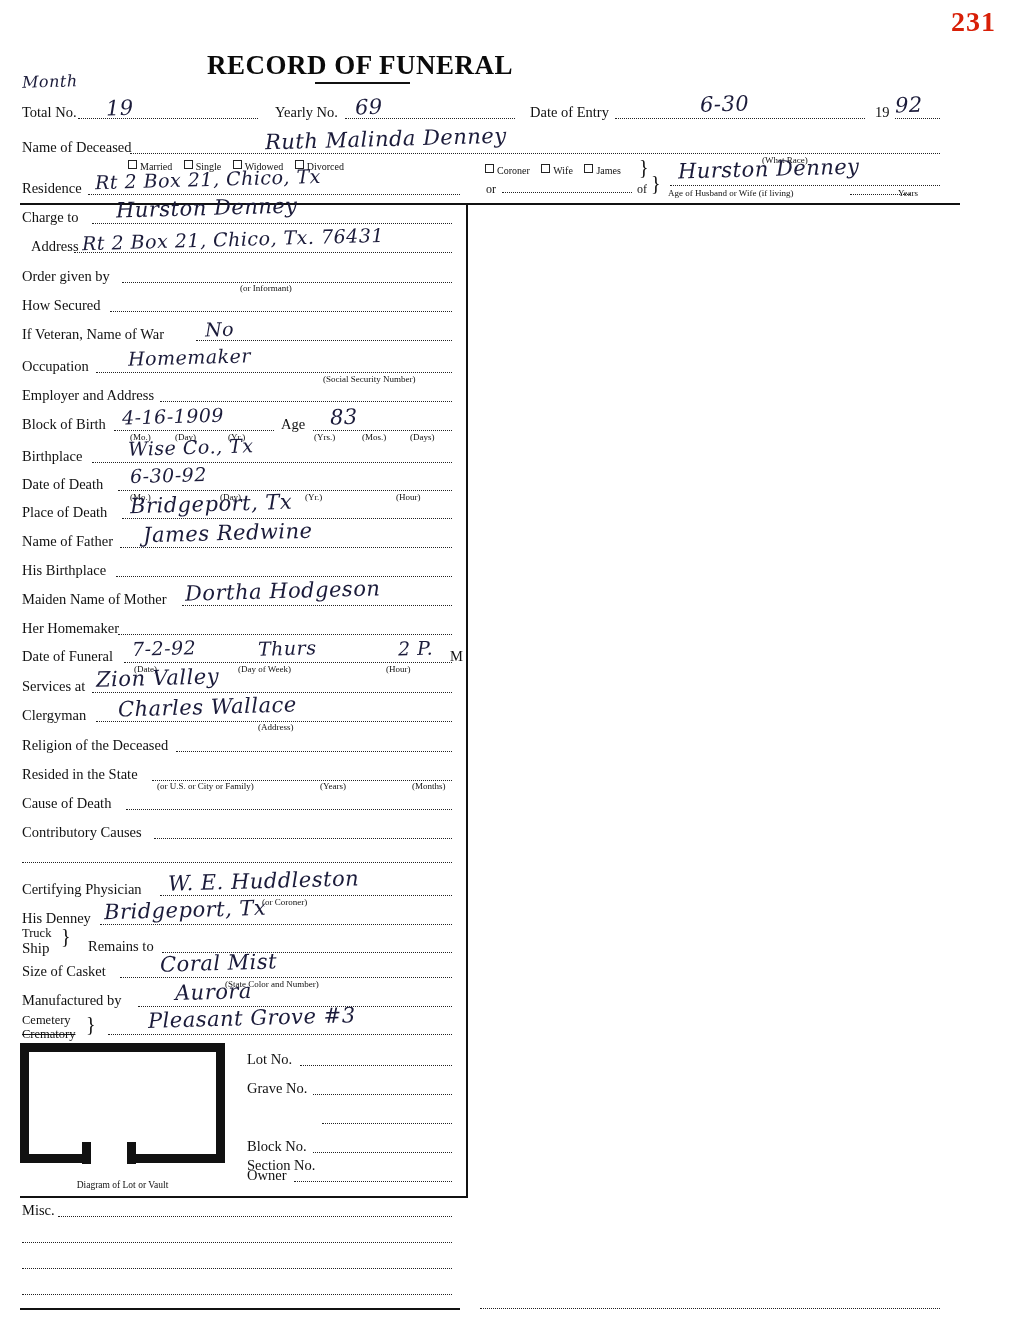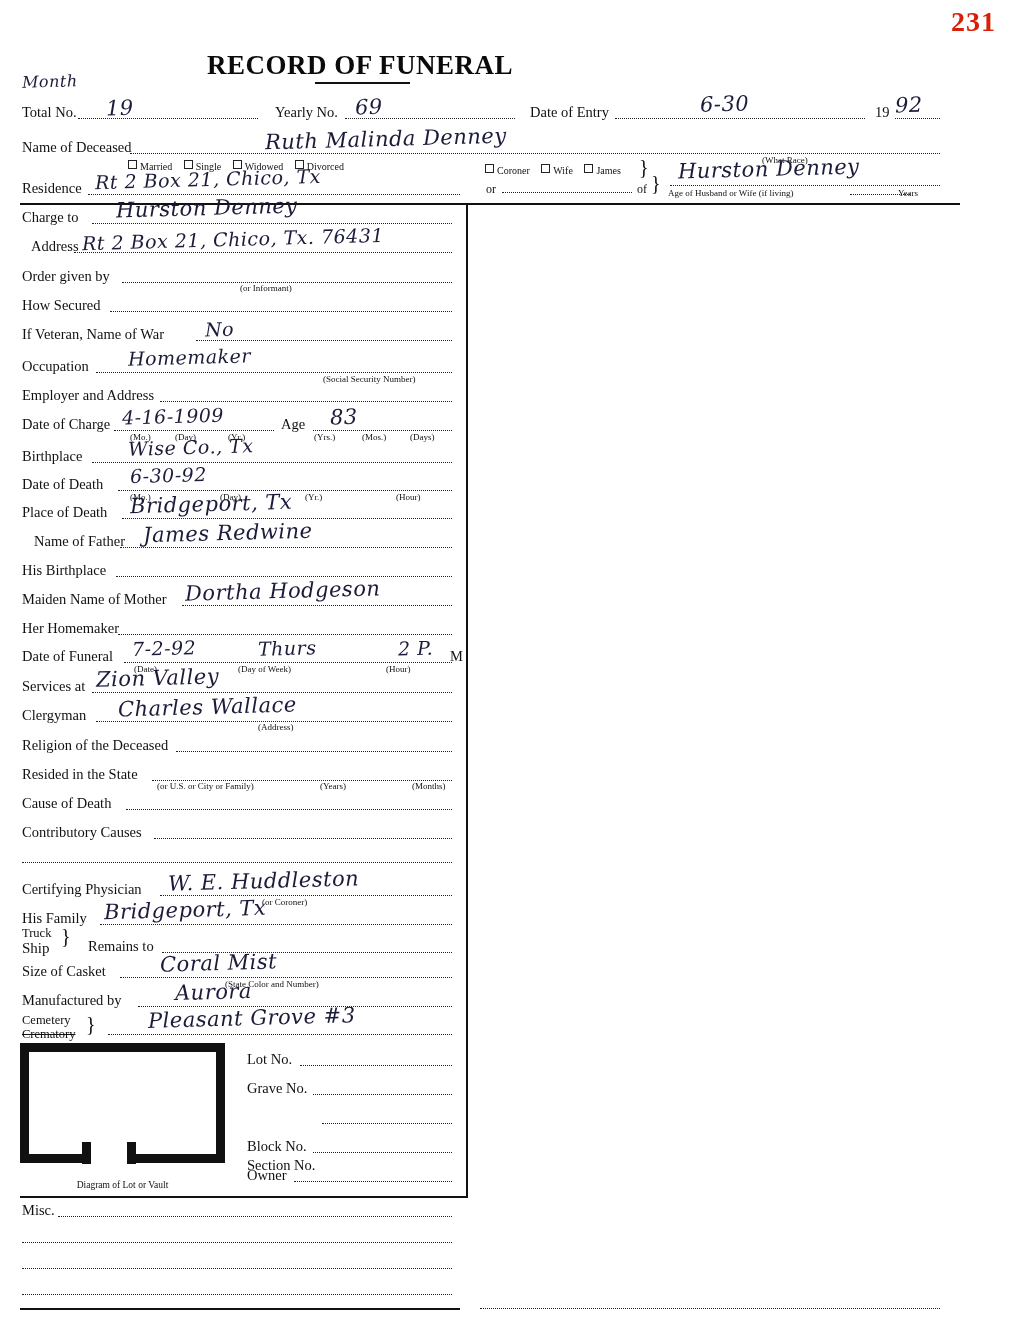--- a/index.html
+++ b/index.html
@@ -253,21 +253,21 @@
   <div class="hwa" style="left:205px; top:318px;"><span class="hw">No</span></div>
 
   <div class="lbl" style="left:22px; top:358px;">Occupation</div>
   <div class="dots" style="left:96px; top:372px; width:356px;"></div>
   <div class="hwa" style="left:128px; top:346px;"><span class="hw">Homemaker</span></div>
   <div class="tiny" style="left:323px; top:374px;">(Social Security Number)</div>
 
   <div class="lbl" style="left:22px; top:387px;">Employer and Address</div>
   <div class="dots" style="left:160px; top:401px; width:292px;"></div>
 
-  <div class="lbl" style="left:22px; top:416px;">Date of Charge</div>
+  <div class="lbl" style="left:22px; top:416px;">Block of Birth</div>
   <div class="dots" style="left:114px; top:430px; width:160px;"></div>
   <div class="hwa" style="left:122px; top:405px;"><span class="hw">4-16-1909</span></div>
   <div class="lbl" style="left:281px; top:416px;">Age</div>
   <div class="dots" style="left:313px; top:430px; width:139px;"></div>
   <div class="hwa" style="left:330px; top:405px;"><span class="hw lg">83</span></div>
   <div class="tiny" style="left:130px; top:432px;">(Mo.)</div>
   <div class="tiny" style="left:175px; top:432px;">(Day)</div>
   <div class="tiny" style="left:228px; top:432px;">(Yr.)</div>
   <div class="tiny" style="left:314px; top:432px;">(Yrs.)</div>
   <div class="tiny" style="left:362px; top:432px;">(Mos.)</div>
@@ -282,21 +282,21 @@
   <div class="hwa" style="left:130px; top:464px;"><span class="hw">6-30-92</span></div>
   <div class="tiny" style="left:130px; top:492px;">(Mo.)</div>
   <div class="tiny" style="left:220px; top:492px;">(Day)</div>
   <div class="tiny" style="left:305px; top:492px;">(Yr.)</div>
   <div class="tiny" style="left:396px; top:492px;">(Hour)</div>
 
   <div class="lbl" style="left:22px; top:504px;">Place of Death</div>
   <div class="dots" style="left:122px; top:518px; width:330px;"></div>
   <div class="hwa" style="left:130px; top:492px;"><span class="hw lg">Bridgeport, Tx</span></div>
 
-  <div class="lbl" style="left:22px; top:533px;margin-left:12px;">Name of Father</div>
+  <div class="lbl" style="left:22px; top:533px;">Name of Father</div>
   <div class="dots" style="left:120px; top:547px; width:332px;"></div>
   <div class="hwa" style="left:143px; top:521px;"><span class="hw lg">James Redwine</span></div>
 
   <div class="lbl" style="left:22px; top:562px;">His Birthplace</div>
   <div class="dots" style="left:116px; top:576px; width:336px;"></div>
 
   <div class="lbl" style="left:22px; top:591px;">Maiden Name of Mother</div>
   <div class="dots" style="left:182px; top:605px; width:270px;"></div>
   <div class="hwa" style="left:185px; top:579px;"><span class="hw lg">Dortha Hodgeson</span></div>
 
@@ -336,21 +336,21 @@
 
   <div class="lbl" style="left:22px; top:824px;">Contributory Causes</div>
   <div class="dots" style="left:154px; top:838px; width:298px;"></div>
   <div class="dots" style="left:22px; top:862px; width:430px;"></div>
 
   <div class="lbl" style="left:22px; top:881px;">Certifying Physician</div>
   <div class="dots" style="left:160px; top:895px; width:292px;"></div>
   <div class="hwa" style="left:168px; top:869px;"><span class="hw lg">W. E. Huddleston</span></div>
   <div class="tiny" style="left:262px; top:897px;">(or Coroner)</div>
 
-  <div class="lbl" style="left:22px; top:910px;">His Family</div>
+  <div class="lbl" style="left:22px; top:910px;">His Denney</div>
   <div class="dots" style="left:100px; top:924px; width:352px;"></div>
   <div class="hwa" style="left:104px; top:898px;"><span class="hw lg">Bridgeport, Tx</span></div>
 
   <div class="lbl" style="left:22px; top:926px; font-size:12.5px;">Truck</div>
   <div class="lbl" style="left:22px; top:940px; font-size:15px;">Ship</div>
   <div class="brace" style="left:61px; top:925px;">}</div>
   <div class="lbl" style="left:88px; top:938px;">Remains to</div>
   <div class="dots" style="left:162px; top:952px; width:290px;"></div>
 
   <div class="lbl" style="left:22px; top:963px;">Size of Casket</div>

